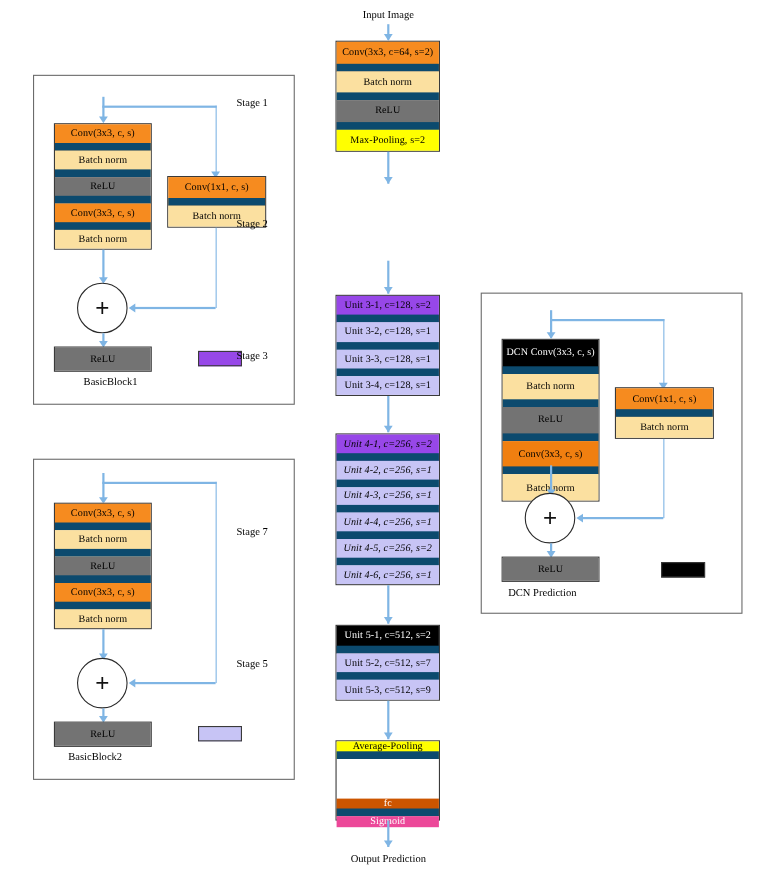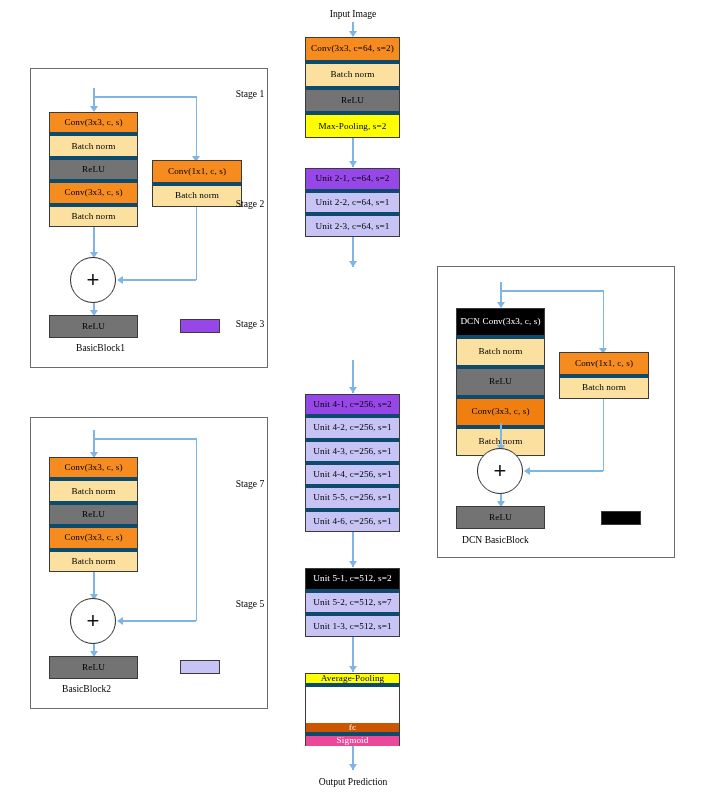--- a/index.html
+++ b/index.html
@@ -27,21 +27,21 @@
     background: #fff;
   }
   .row {
     flex: 1 1 auto;
     display: flex;
     align-items: center;
     justify-content: center;
     font-size: 9.2px;
     line-height: 1;
     color: #000;
-    border-bottom: 4px solid #0c4a6e;
+    border-bottom: 7px solid #0c4a6e;
     text-align: center;
     white-space: nowrap;
     letter-spacing: .1px;
   }
   .row:last-child { border-bottom: none; }
 
   
   .c-orange    { background: #F68B1F; }
   .c-orange-d  { background: #F07F10; }
   .c-tan       { background: #FBE0A0; }
@@ -92,21 +92,21 @@
     position: absolute;
     font-size: 9.6px;
     color: #000;
     white-space: nowrap;
   }
   .stage-label {
     position: absolute;
     font-size: 9.6px;
     color: #000;
     white-space: nowrap;
-    text-align: center;
+    text-align: left;
   }
   .io-label {
     position: absolute;
     font-size: 9.6px;
     color: #000;
     white-space: nowrap;
     text-align: center;
   }
 
   
@@ -227,71 +227,72 @@
 
   <div class="vline" style="left:500.2px; top:494px; height:11px;"></div>
   <div class="arrowhead" style="left:496.9px; top:501px;"></div>
 
   <div class="stack" style="left:456px; top:506px; width:89px; height:23px;">
     <div class="row c-blue">ReLU</div>
   </div>
 
   <div class="swatch c-black" style="left:601px; top:511px; width:40px; height:14px;"></div>
 
-  <div class="cap" style="left:462px; top:534px; width:140px; text-align:left;">DCN BasicBlock</div>
+  <div class="cap" style="left:462px; top:534px; width:140px; text-align:left;">DCN Prediction</div>
 
   <div class="io-label" style="left:298px; top:8px; width:110px;">Input Image</div>
 
   <div class="vline" style="left:352.2px; top:22px; height:14px;"></div>
   <div class="arrowhead" style="left:348.9px; top:31px;"></div>
 
   <div class="stage-label" style="left:215px; top:88px; width:70px;">Stage 1</div>
   <div class="stack" style="left:305px; top:37px; width:95px; height:101px;">
     <div class="row c-orange">Conv(3x3, c=64, s=2)</div>
     <div class="row c-tan">Batch norm</div>
     <div class="row c-blue">ReLU</div>
     <div class="row c-yellow">Max-Pooling, s=2</div>
   </div>
 
   <div class="vline" style="left:352.2px; top:138px; height:29px;"></div>
   <div class="arrowhead" style="left:348.9px; top:161px;"></div>
 
   <div class="stage-label" style="left:215px; top:198px; width:70px;">Stage 2</div>
-  <div class="stack" style="left:305px; top:168px; width:95px; height:69px;">
-    <div class="row c-purple">Unit 2-1, c=64, s=2</div>
-    <div class="row c-lav">Unit 2-2, c=64, s=1</div>
-    <div class="row c-lav">Unit 2-3, c=64, s=1</div>
-  </div>
 
   <div class="vline" style="left:352.2px; top:237px; height:30px;"></div>
   <div class="arrowhead" style="left:348.9px; top:261px;"></div>
 
   <div class="stage-label" style="left:215px; top:318px; width:70px;">Stage 3</div>
+  <div class="stack" style="left:305px; top:268px; width:95px; height:92px;">
+    <div class="row c-purple">Unit 3-1, c=128, s=2</div>
+    <div class="row c-lav">Unit 3-2, c=128, s=1</div>
+    <div class="row c-lav">Unit 3-3, c=128, s=1</div>
+    <div class="row c-lav">Unit 3-4, c=128, s=1</div>
+  </div>
 
   <div class="vline" style="left:352.2px; top:360px; height:33px;"></div>
   <div class="arrowhead" style="left:348.9px; top:387px;"></div>
 
   <div class="stage-label" style="left:215px; top:478px; width:70px;">Stage 7</div>
-  <div class="stack" style="left:305px; top:394px; width:95px; height:138px;">
+  <div class="stack" style="left:305px; top:394px; width:95px; height:138px;font-style:italic;">
     <div class="row c-purple">Unit 4-1, c=256, s=2</div>
     <div class="row c-lav">Unit 4-2, c=256, s=1</div>
     <div class="row c-lav">Unit 4-3, c=256, s=1</div>
     <div class="row c-lav">Unit 4-4, c=256, s=1</div>
-    <div class="row c-lav">Unit 5-5, c=256, s=1</div>
+    <div class="row c-lav">Unit 4-5, c=256, s=2</div>
     <div class="row c-lav">Unit 4-6, c=256, s=1</div>
   </div>
 
   <div class="vline" style="left:352.2px; top:532px; height:35px;"></div>
   <div class="arrowhead" style="left:348.9px; top:561px;"></div>
 
   <div class="stage-label" style="left:215px; top:598px; width:70px;">Stage 5</div>
   <div class="stack" style="left:305px; top:568px; width:95px; height:69px;">
     <div class="row c-black">Unit 5-1, c=512, s=2</div>
     <div class="row c-lav">Unit 5-2, c=512, s=7</div>
-    <div class="row c-lav">Unit 1-3, c=512, s=1</div>
+    <div class="row c-lav">Unit 5-3, c=512, s=9</div>
   </div>
 
   <div class="vline" style="left:352.2px; top:637px; height:35px;"></div>
   <div class="arrowhead" style="left:348.9px; top:666px;"></div>
 
   <div class="stack" style="left:305px; top:673px; width:95px; height:73px;">
     <div class="row c-yellow">Average-Pooling</div>
     <div class="row c-fc">fc</div>
     <div class="row c-gray">Sigmoid</div>
   </div>

